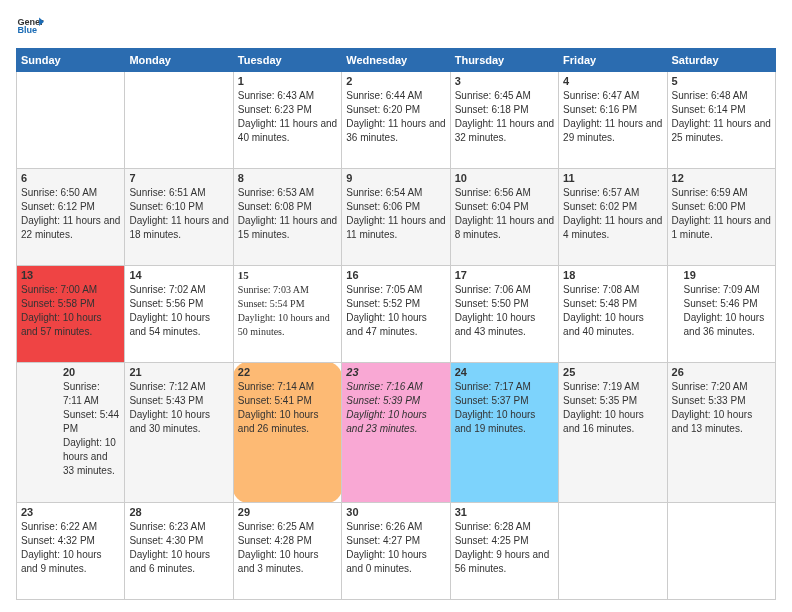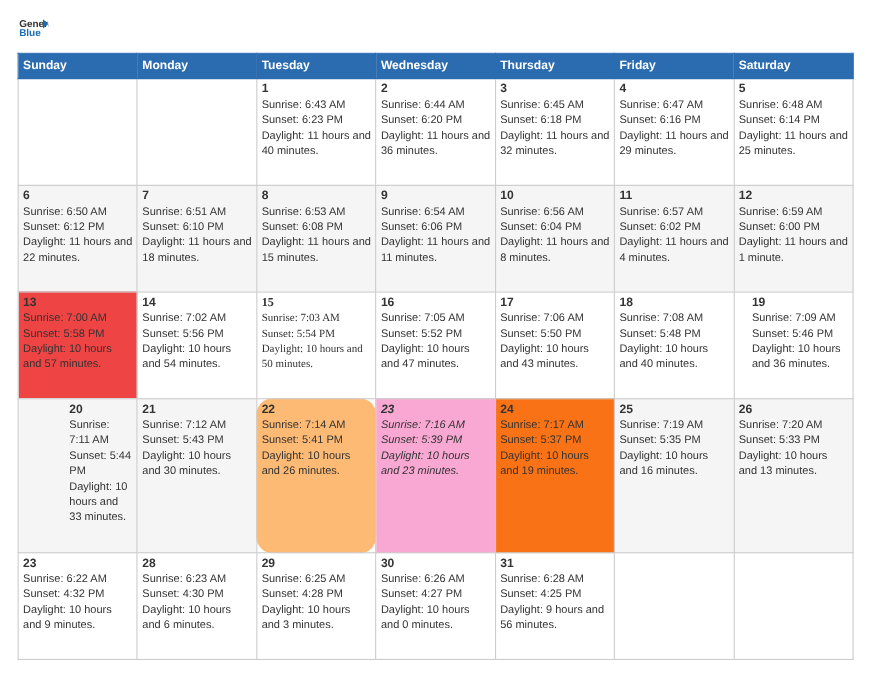--- a/index.html
+++ b/index.html
@@ -213,21 +213,21 @@
             <div class="day-info">Sunrise: 7:12 AM<br>Sunset: 5:43 PM<br>Daylight: 10 hours and 30 minutes.</div>
           </td>
           <td style="background: #fdba74; border-radius: 15px;">
             <span class="day-num">22</span>
             <div class="day-info">Sunrise: 7:14 AM<br>Sunset: 5:41 PM<br>Daylight: 10 hours and 26 minutes.</div>
           </td>
           <td style="background: #f9a8d4; font-style: italic;">
             <span class="day-num">23</span>
             <div class="day-info">Sunrise: 7:16 AM<br>Sunset: 5:39 PM<br>Daylight: 10 hours and 23 minutes.</div>
           </td>
-          <td style="background: #f97316;">
+          <td style="background: #7dd3fc;">
             <span class="day-num">24</span>
             <div class="day-info">Sunrise: 7:17 AM<br>Sunset: 5:37 PM<br>Daylight: 10 hours and 19 minutes.</div>
           </td>
           <td style="background: rgb(245, 245, 245);">
             <span class="day-num">25</span>
             <div class="day-info">Sunrise: 7:19 AM<br>Sunset: 5:35 PM<br>Daylight: 10 hours and 16 minutes.</div>
           </td>
           <td style="background: rgb(245, 245, 245);">
             <span class="day-num">26</span>
             <div class="day-info">Sunrise: 7:20 AM<br>Sunset: 5:33 PM<br>Daylight: 10 hours and 13 minutes.</div>

